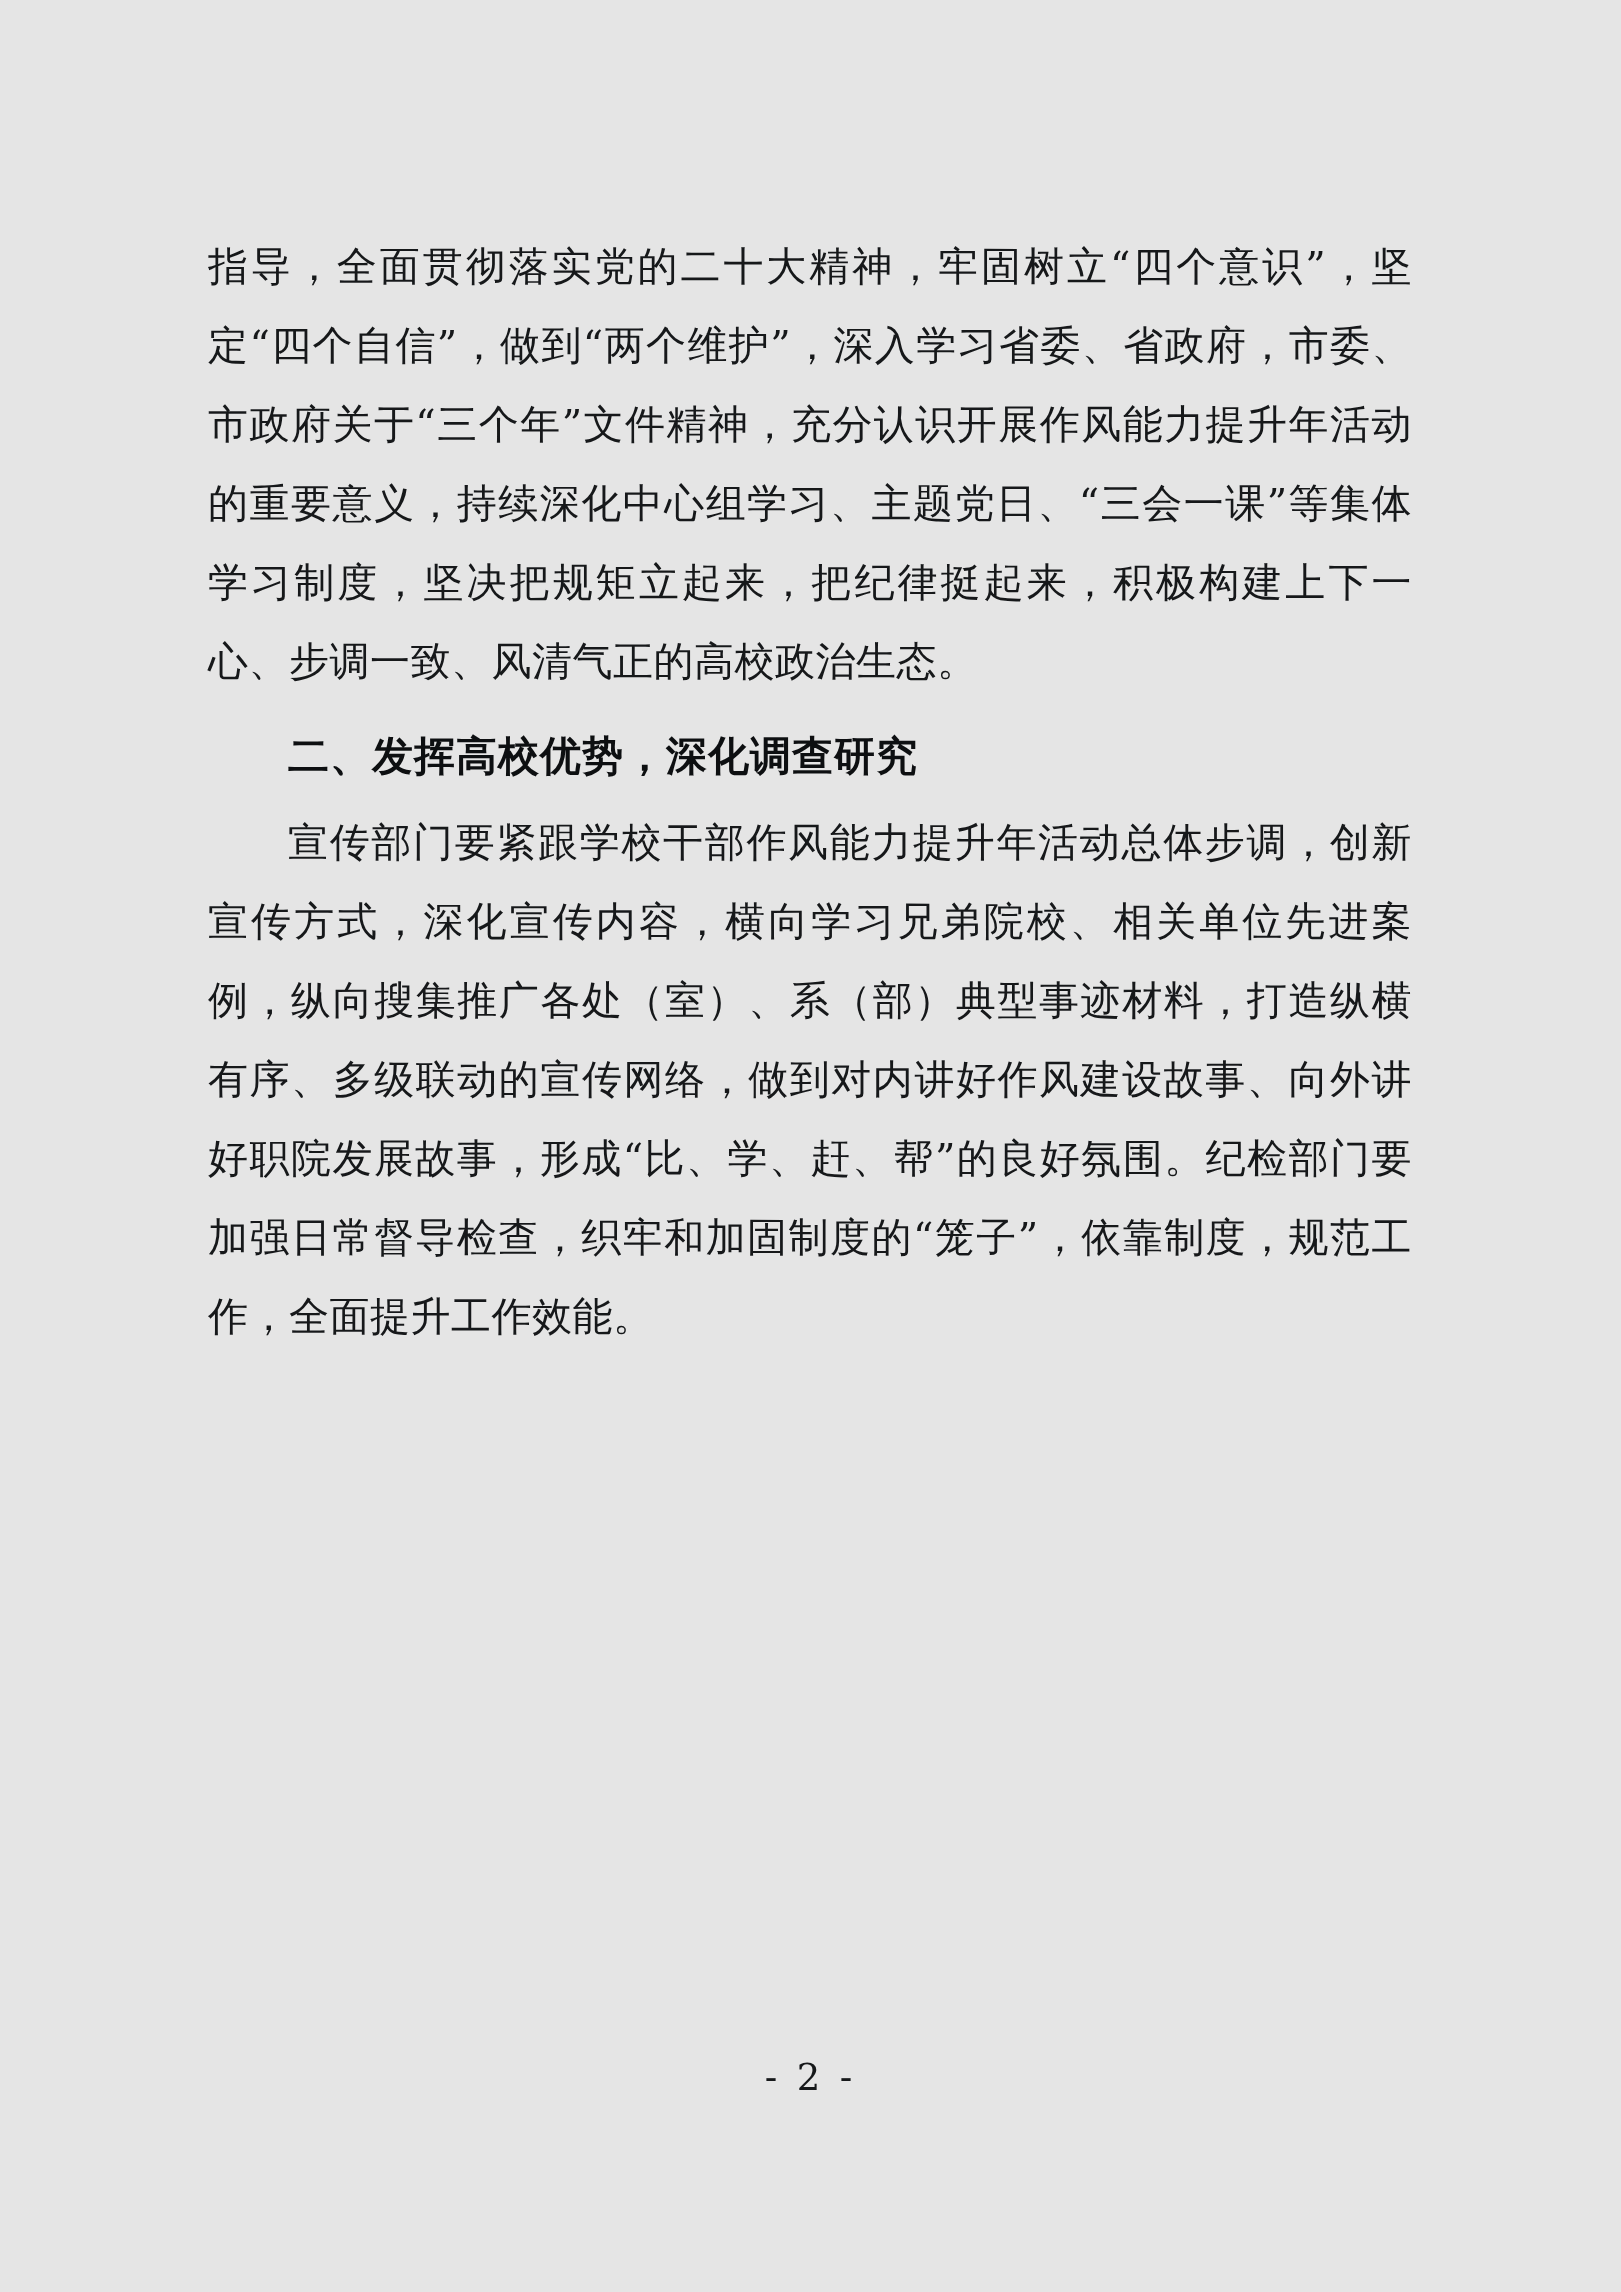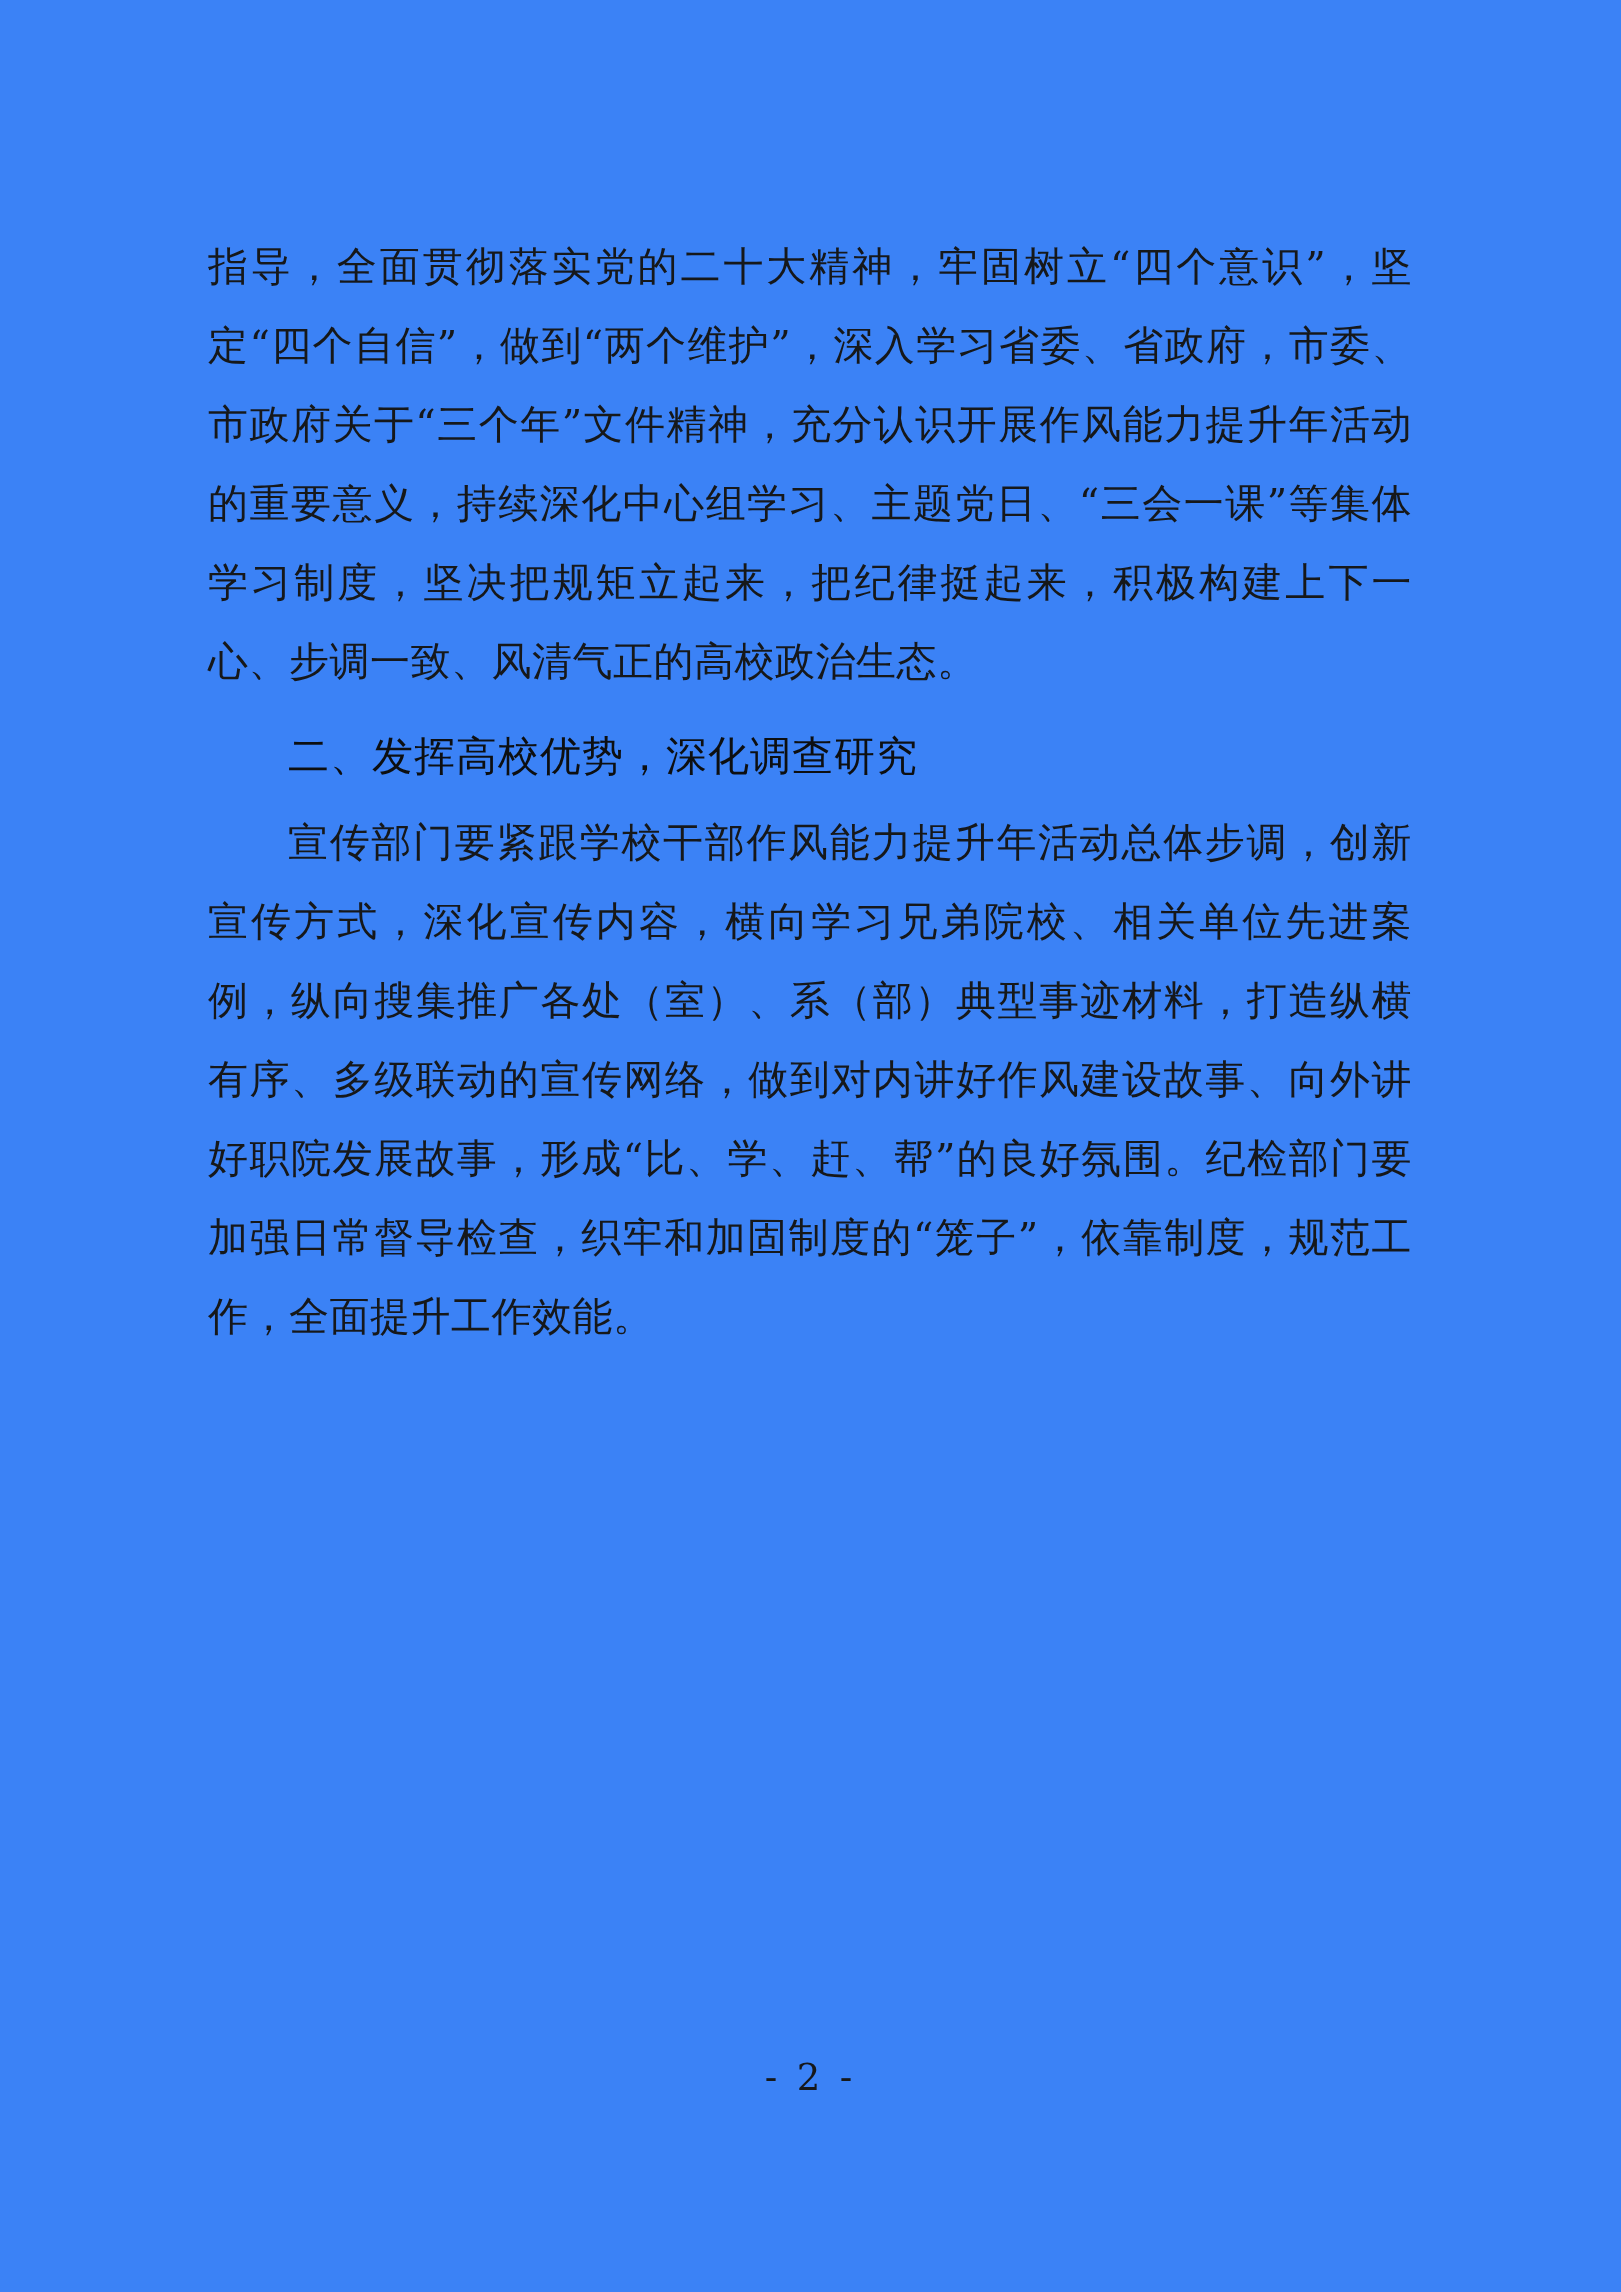--- a/index.html
+++ b/index.html
@@ -4,21 +4,21 @@
 <style>
   html, body {
     margin: 0;
     padding: 0;
     background: #ffffff;
   }
   .page {
     position: relative;
     width: 1621px;
     height: 2293px;
-    background: #3b82f6;
+    background: #e5e5e5;
     margin: 0 auto;
     overflow: hidden;
     font-family: "DejaVu Serif", "Liberation Serif", serif;
     color: #111111;
   }
   .content {
     position: absolute;
     left: 208px;
     top: 227px;
     width: 1204px;
@@ -32,21 +32,21 @@
     margin: 0 0 3.9px 0;
     color: #16181a;
     font-family: "DejaVu Serif", "Liberation Serif", serif;
   }
   .para.first-indent {
     text-indent: 80px;
   }
   .heading {
     font-size: 41px;
     line-height: 90px;
-    font-weight: normal;
+    font-weight: bold;
     margin: 9.8px 0 2px 0;
     text-indent: 80px;
     color: #0d0f11;
     font-family: "DejaVu Sans", "Liberation Sans", sans-serif;
     letter-spacing: 1px;
   }
   .footer {
     position: absolute;
     left: 0;
     right: 0;

